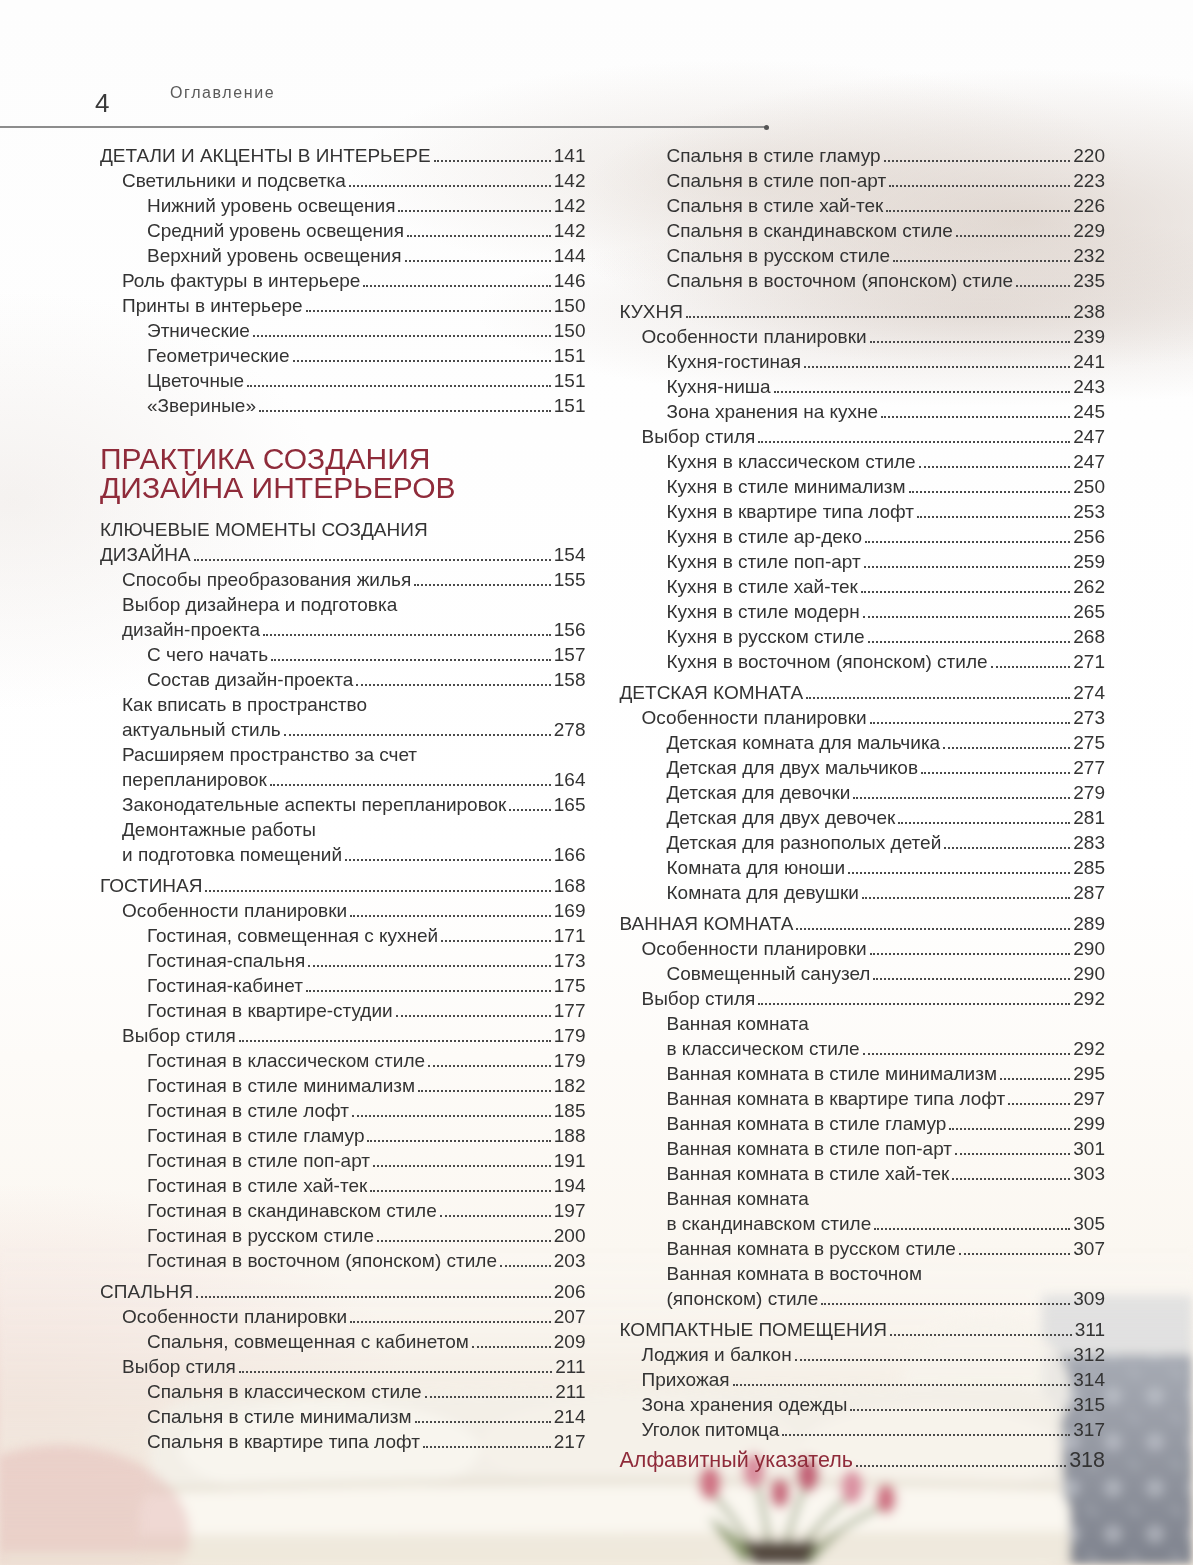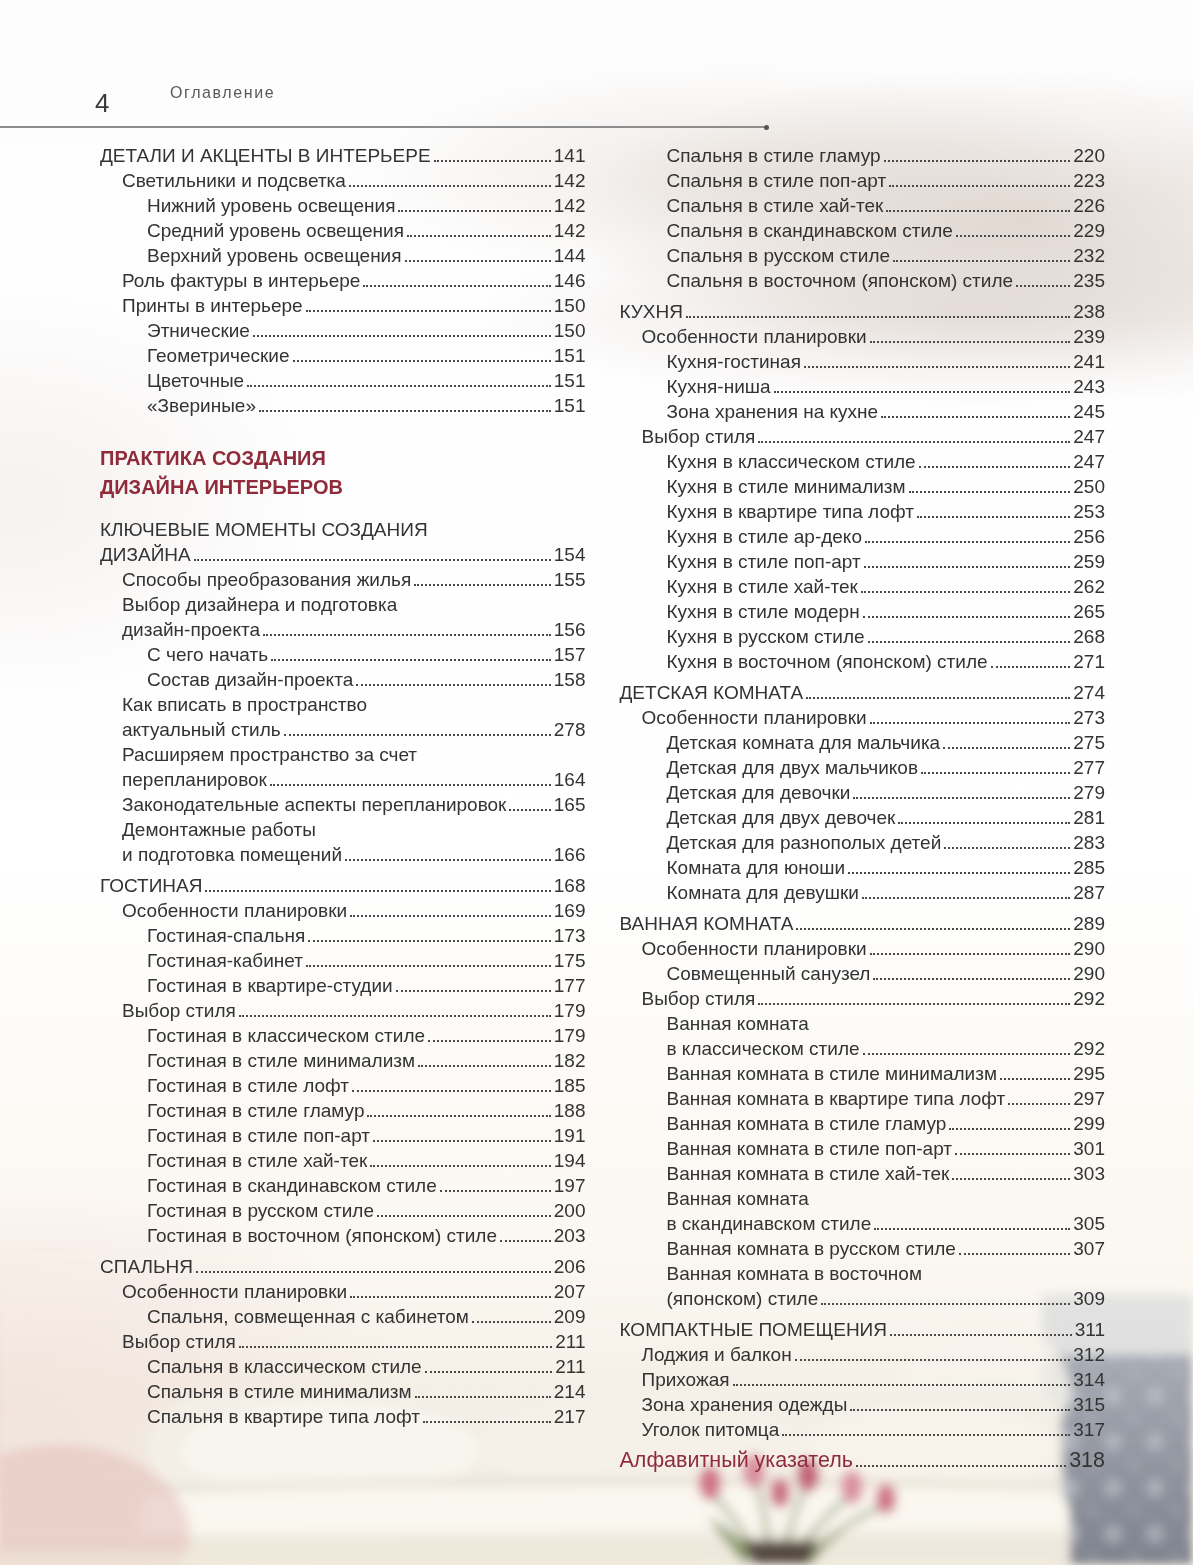--- a/index.html
+++ b/index.html
@@ -71,23 +71,22 @@
   .toc-entry.lvl2 { padding-left: 47px; }
   .toc-row { display: flex; align-items: baseline; }
   .toc-label { white-space: nowrap; }
   .toc-leader {
     flex: 1; min-width: 8px; margin: 0 3px;
     border-bottom: 2px dotted #4a4a4a;
   }
   .toc-page { white-space: nowrap; }
   .toc-entry.heading {
     color: var(--accent, #8f2b3a);
-    font-size: 20px; line-height: 29px;
+    font-size: 30px; line-height: 29px;
     margin: 26px 0 15px 0;
-    font-weight: bold;
   }
   .toc-entry.accent { font-size: 21.5px; }
   .toc-entry.accent .toc-label { color: var(--accent, #8f2b3a); }
 </style>
 </head>
 <body>
 
 <div class="page">
 
   <div class="bg">
@@ -314,20 +313,27 @@
         </div>
         <div class="toc-entry lvl1">
           <div class="toc-row">
             <span class="toc-label">Особенности планировки</span>
             <span class="toc-leader"></span>
             <span class="toc-page">169</span>
           </div>
         </div>
         <div class="toc-entry lvl2">
           <div class="toc-row">
+            <span class="toc-label">Гостиная, совмещенная с кухней</span>
+            <span class="toc-leader"></span>
+            <span class="toc-page">171</span>
+          </div>
+        </div>
+        <div class="toc-entry lvl2">
+          <div class="toc-row">
             <span class="toc-label">Гостиная-спальня</span>
             <span class="toc-leader"></span>
             <span class="toc-page">173</span>
           </div>
         </div>
         <div class="toc-entry lvl2">
           <div class="toc-row">
             <span class="toc-label">Гостиная-кабинет</span>
             <span class="toc-leader"></span>
             <span class="toc-page">175</span>

